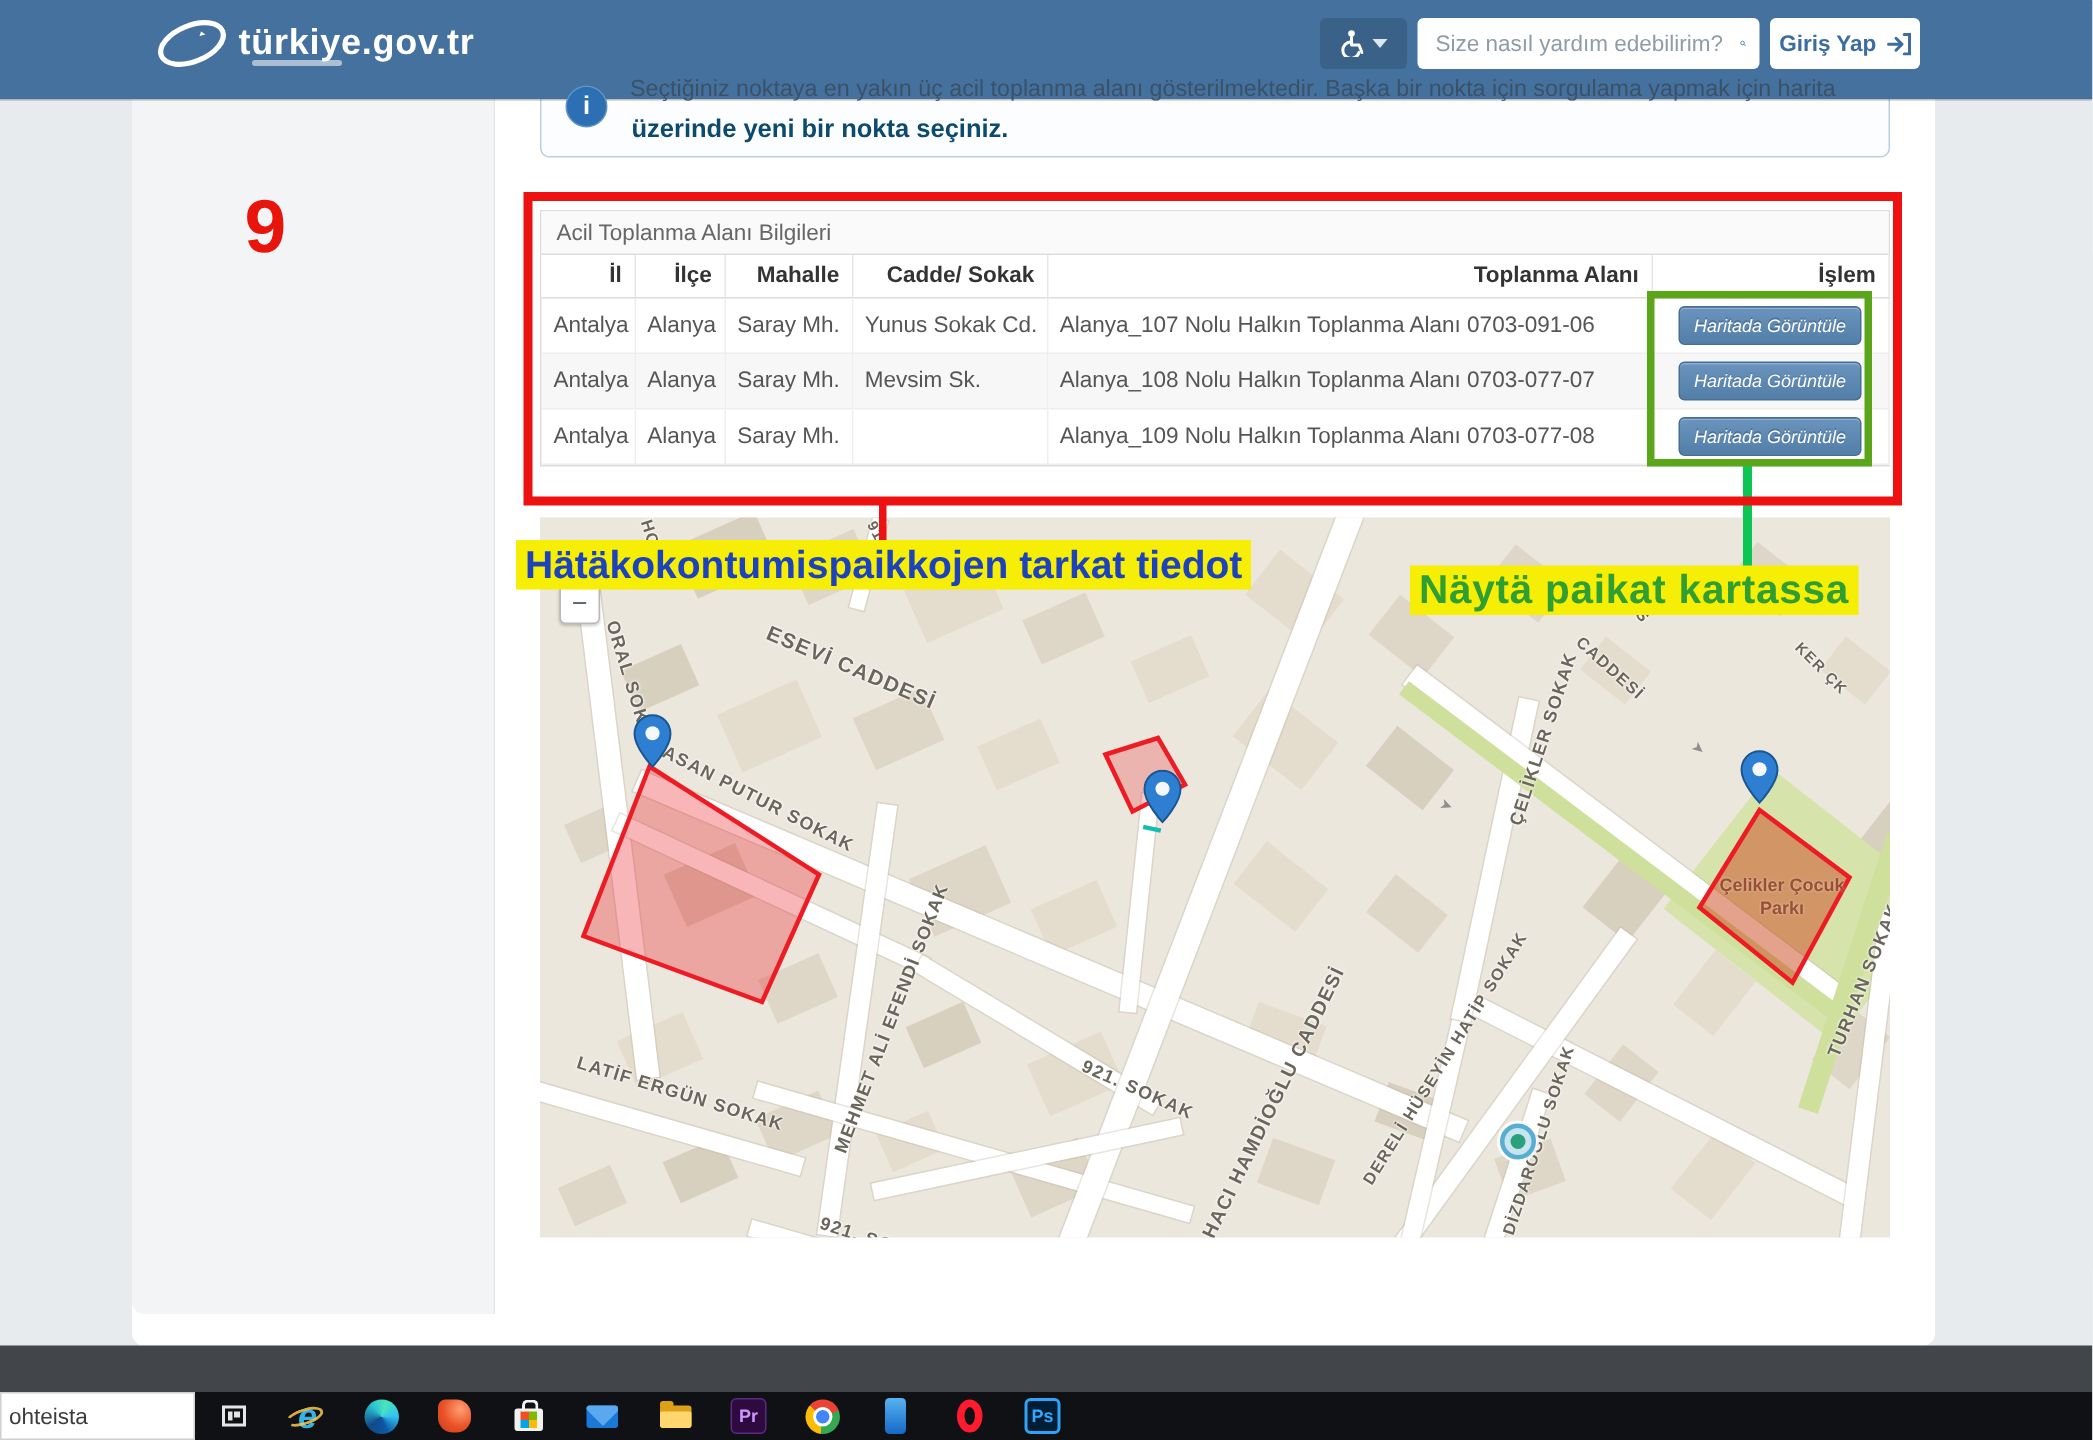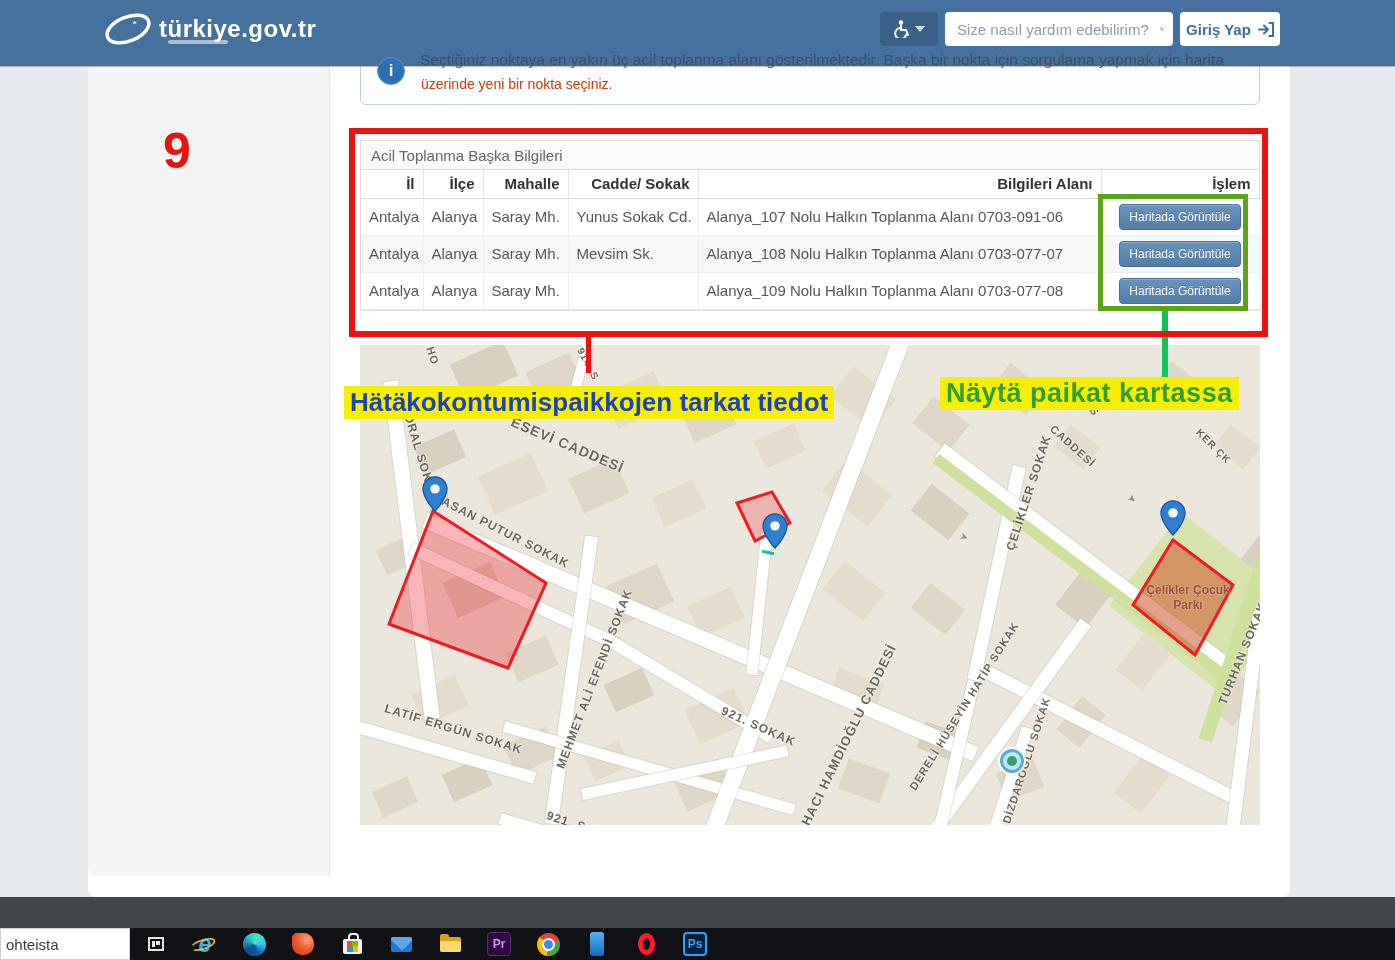--- a/index.html
+++ b/index.html
@@ -17,40 +17,40 @@
   .logo-sub{position:absolute;left:168px;top:40px;width:60px;height:4px;background:rgba(255,255,255,.55);border-radius:2px;}
   .acc-btn{position:absolute;left:880px;top:12px;width:58px;height:34px;background:rgba(0,0,0,.14);border-radius:4px;display:flex;align-items:center;justify-content:center;gap:6px;cursor:pointer;}
   .caret{width:0;height:0;border-left:5px solid transparent;border-right:5px solid transparent;border-top:6px solid #dce7f0;}
   .search-box{position:absolute;left:945px;top:12px;width:228px;height:34px;background:#fff;border-radius:4px;display:flex;align-items:center;}
   .search-box input{border:none;outline:none;flex:1;padding:0 4px 0 12px;font-size:15px;color:#44555f;background:transparent;}
   .search-box input::placeholder{color:#8d9ca7;}
   .login-btn{position:absolute;left:1180px;top:12px;width:100px;height:34px;background:#fff;border-radius:4px;display:flex;align-items:center;justify-content:center;gap:7px;color:#3d6d9e;font-weight:bold;font-size:15px;cursor:pointer;}
 
   
   .alert{position:absolute;left:360px;top:44px;width:900px;height:61px;background:#fcfdff;border:1px solid #b9cfe2;border-radius:6px;z-index:10;}
-  .alert-line2{position:absolute;left:60px;top:31px;font-size:14px;color:#c2410c;}
+  .alert-line2{position:absolute;left:60px;top:31px;font-size:17px;color:#0c4a6e;font-weight:bold;}
   .alert-line1{position:absolute;left:420px;top:51px;width:825px;font-size:15.5px;color:#394c5e;white-space:nowrap;overflow:hidden;z-index:25;opacity:.85;}
   .info-icon{position:absolute;left:377px;top:57px;width:28px;height:28px;border-radius:50%;background:#2c6fb2;border:1px solid #5e94c4;color:#fff;font-weight:bold;font-size:17px;display:flex;align-items:center;justify-content:center;z-index:25;}
 
   
   .tbl-wrap{position:absolute;left:360px;top:140px;width:900px;background:#fff;border:1px solid #ddd;z-index:6;}
   .tbl-caption{height:29px;line-height:29px;padding-left:10px;background:#fafafa;border-bottom:1px solid #ddd;color:#666;font-size:15px;}
   table.data{border-collapse:collapse;width:100%;table-layout:fixed;}
   table.data th{height:28px;text-align:right;padding:0 8px;font-size:15px;color:#333;font-weight:bold;border-right:1px solid #e7e7e7;border-bottom:1px solid #ddd;background:#fff;}
   table.data td{height:37px;padding:0 8px;font-size:15px;color:#555;border-right:1px solid #eee;border-bottom:1px solid #eee;background:#fff;overflow:hidden;white-space:nowrap;}
   table.data tr.alt td{background:#f7f7f7;}
-  .map-btn{display:inline-block;padding:5px 9px;font-size:12px;color:#fff;background:linear-gradient(#6a94bd,#527ea8);border:1px solid #466e97;border-radius:4px;cursor:pointer;text-shadow:0 -1px 0 rgba(0,0,0,.2);box-shadow:inset 0 1px 0 rgba(255,255,255,.25);}
+  .map-btn{display:inline-block;padding:5px 9px;font-size:12px;color:#fff;background:linear-gradient(#6a94bd,#527ea8);border:1px solid #466e97;border-radius:4px;cursor:pointer;text-shadow:0 -1px 0 rgba(0,0,0,.2);box-shadow:inset 0 1px 0 rgba(255,255,255,.25);font-style:italic;}
 
   
   .red-rect{position:absolute;left:349px;top:128px;width:919px;height:209px;border:6px solid #ee1111;z-index:30;pointer-events:none;}
   .green-rect{position:absolute;left:1098px;top:194px;width:150px;height:117px;border:5px solid #5aa51a;z-index:31;pointer-events:none;}
   .red-line{position:absolute;left:586px;top:334px;width:5px;height:39px;background:#ee1111;z-index:29;}
   .green-line{position:absolute;left:1162px;top:309px;width:6px;height:79px;background:#0cc552;z-index:29;}
   .hl{position:absolute;z-index:40;font-weight:bold;white-space:nowrap;padding:1px 6px;}
-  .hl1{left:344px;top:360px;font-size:26px;margin-top:26px;}
+  .hl1{left:344px;top:360px;font-size:26px;}
   .hl2{left:940px;top:377px;font-size:27px;letter-spacing:.5px;}
   .step-num{position:absolute;left:163px;top:122px;font-size:50px;font-weight:bold;color:#e8150d;z-index:15;}
 
   
   .map{position:absolute;left:360px;top:345px;width:900px;height:480px;background:#ece7dd;overflow:hidden;z-index:5;}
   .bld{position:absolute;background:#ded7c7;}
   .road{position:absolute;background:#fff;box-shadow:0 0 0 1px rgba(190,180,160,.35);}
   .groad{position:absolute;background:#cfdf9c;}
   .park{position:absolute;background:#d6e3ab;}
   .street-label{position:absolute;font-weight:bold;color:#6b665c;letter-spacing:1px;text-shadow:0 0 2px #fff,0 0 2px #fff;transform-origin:left center;white-space:nowrap;z-index:4;}
@@ -133,37 +133,37 @@
     <div class="login-btn">
       <span>Giriş Yap</span>
       <svg width="16" height="15" viewBox="0 0 16 15">
         <path d="M1 7.5 H9 M6 3.5 L10 7.5 L6 11.5" fill="none" stroke="#3d6d9e" stroke-width="2" stroke-linecap="round" stroke-linejoin="round"></path>
         <path d="M11.5 1 H15 V14 H11.5" fill="none" stroke="#3d6d9e" stroke-width="2" stroke-linecap="round"></path>
       </svg>
     </div>
   </div>
 
   <div class="tbl-wrap">
-    <div class="tbl-caption">Acil Toplanma Başka Bilgileri</div>
+    <div class="tbl-caption">Acil Toplanma Alanı Bilgileri</div>
     <table class="data">
       <colgroup>
           <col style="width:62px">
           <col style="width:60px">
           <col style="width:85px">
           <col style="width:130px">
           <col style="width:403px">
           <col style="width:158px">
         </colgroup>
       <thead>
           <tr id="thead-row">
             <th>İl</th>
             <th>İlçe</th>
             <th>Mahalle</th>
             <th>Cadde/ Sokak</th>
-            <th>Bilgileri Alanı</th>
+            <th>Toplanma Alanı</th>
             <th>İşlem</th>
           </tr>
         </thead>
       <tbody id="tbody">
           <tr>
             <td>Antalya</td>
             <td>Alanya</td>
             <td>Saray Mh.</td>
             <td>Yunus Sokak Cd.</td>
             <td>Alanya_107 Nolu Halkın Toplanma Alanı 0703-091-06</td>

